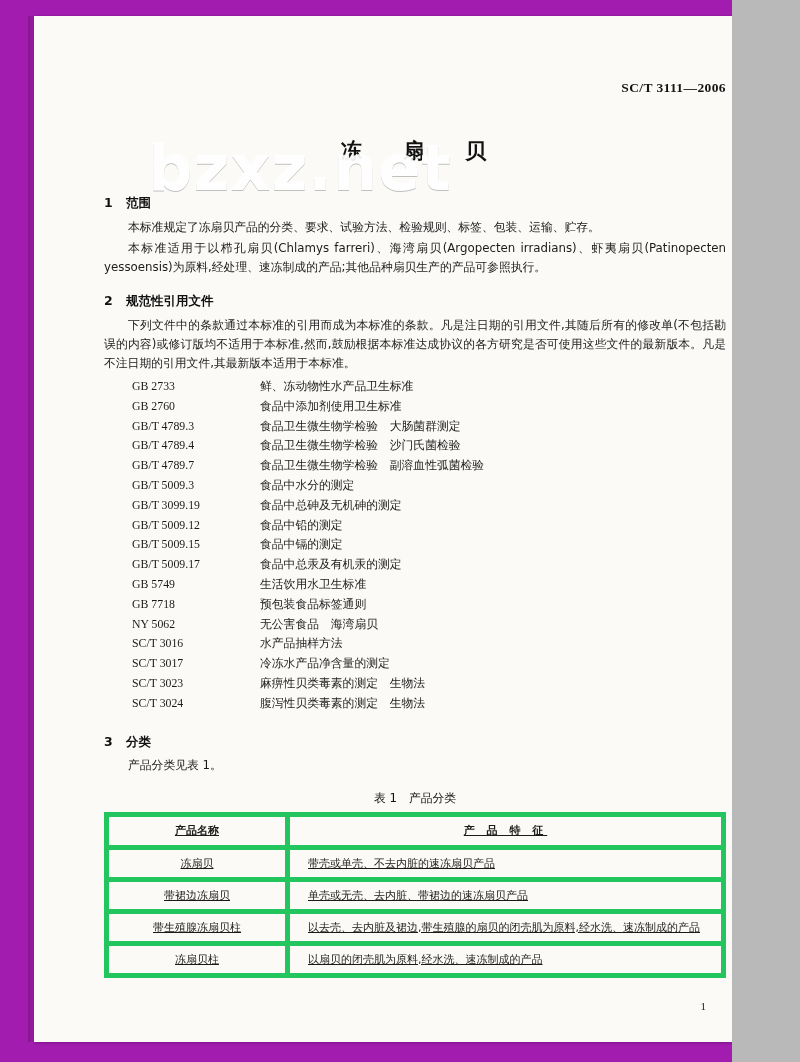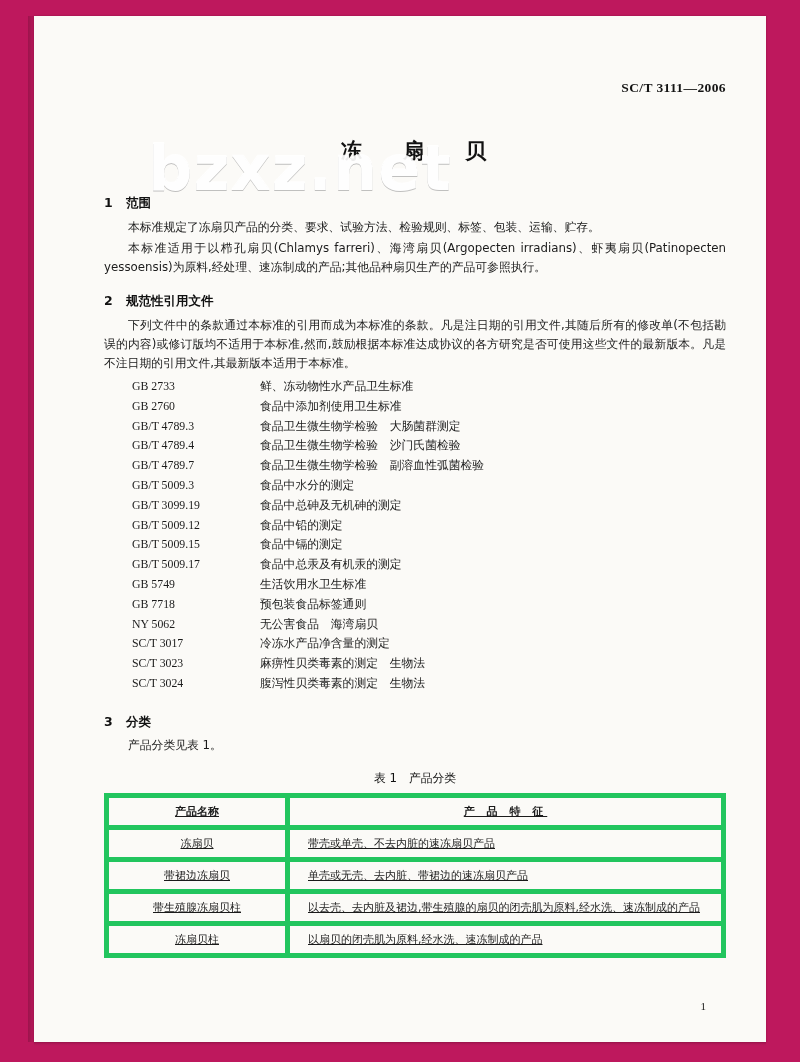--- a/index.html
+++ b/index.html
@@ -5,23 +5,23 @@
   html, body {
     margin: 0;
     padding: 0;
     background: #b9b9b9;
   }
   body {
     font-family: "DejaVu Sans", "Liberation Sans", sans-serif;
   }
   .page {
     position: relative;
-    width: 800px;
+    width: 732px;
     height: 1062px;
-    background: #be185d;
+    background: #a21caf;
     overflow: hidden;
   }
   .sheet {
     position: absolute;
     left: 34px;
     top: 16px;
     width: 732px;
     height: 1026px;
     background: #fbfaf7;
     box-shadow: 0 0 2px rgba(0,0,0,0.25);
@@ -195,20 +195,21 @@
           <li><span class="code">GB/T 4789.4</span><span class="gap"></span><span>食品卫生微生物学检验　沙门氏菌检验</span></li>
           <li><span class="code">GB/T 4789.7</span><span class="gap"></span><span>食品卫生微生物学检验　副溶血性弧菌检验</span></li>
           <li><span class="code">GB/T 5009.3</span><span class="gap"></span><span>食品中水分的测定</span></li>
           <li><span class="code">GB/T 3099.19</span><span class="gap"></span><span>食品中总砷及无机砷的测定</span></li>
           <li><span class="code">GB/T 5009.12</span><span class="gap"></span><span>食品中铅的测定</span></li>
           <li><span class="code">GB/T 5009.15</span><span class="gap"></span><span>食品中镉的测定</span></li>
           <li><span class="code">GB/T 5009.17</span><span class="gap"></span><span>食品中总汞及有机汞的测定</span></li>
           <li><span class="code">GB 5749</span><span class="gap"></span><span>生活饮用水卫生标准</span></li>
           <li><span class="code">GB 7718</span><span class="gap"></span><span>预包装食品标签通则</span></li>
           <li><span class="code">NY 5062</span><span class="gap"></span><span>无公害食品　海湾扇贝</span></li>
+          <li><span class="code">SC/T 3016</span><span class="gap"></span><span>水产品抽样方法</span></li>
           <li><span class="code">SC/T 3017</span><span class="gap"></span><span>冷冻水产品净含量的测定</span></li>
           <li><span class="code">SC/T 3023</span><span class="gap"></span><span>麻痹性贝类毒素的测定　生物法</span></li>
           <li><span class="code">SC/T 3024</span><span class="gap"></span><span>腹泻性贝类毒素的测定　生物法</span></li>
         </ul>
       </div>
 
       <div class="sect">
         <div class="sect-head">
           <span class="num">3</span><span>分类</span>
         </div>

